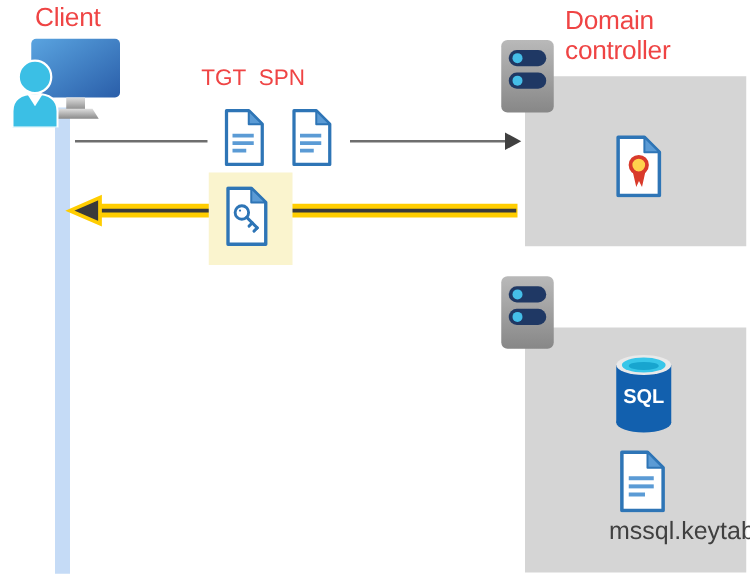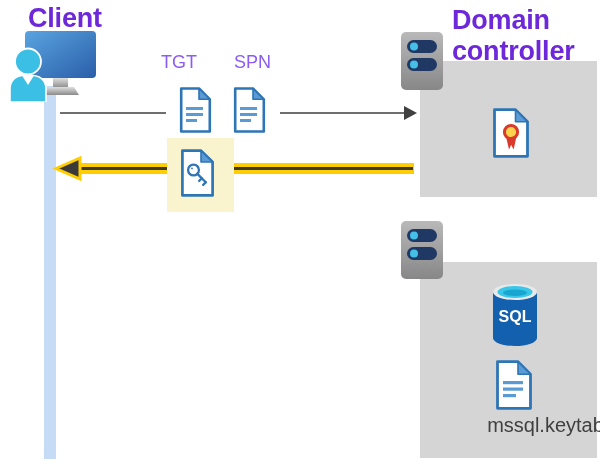--- a/index.html
+++ b/index.html
@@ -1,33 +1,33 @@
 <!DOCTYPE html>
 <html><head>
 <meta charset="utf-8">
 <style>
   html,body{margin:0;padding:0;background:#ffffff;}
   .canvas{
     position:relative;width:600px;height:468px;background:#ffffff;overflow:hidden;
     font-family:"Liberation Sans","DejaVu Sans",sans-serif;
   }
   .abs{position:absolute;}
-  .hdr{font-weight:bold;color:#6d28d9;font-size:27px;line-height:1.15;letter-spacing:-0.2px;}
-  .lbl{color:#8b5cf6;font-size:18px;}
+  .hdr{font-weight:normal;color:#ef4444;font-size:21px;line-height:1.15;letter-spacing:-0.2px;}
+  .lbl{color:#ef4444;font-size:18px;}
   .lifeline{left:44px;top:86px;width:12px;height:373px;background:#c5dbf6;}
   .client-label{left:28px;top:3px;}
   .client-icon{left:8px;top:28px;}
   .req-line{left:60px;top:112px;width:346px;height:2px;background:#6e6e6e;}
   .req-arrowhead{left:404px;top:106px;width:0;height:0;
     border-top:7px solid transparent;border-bottom:7px solid transparent;
     border-left:13px solid #404040;}
   .resp-arrow{left:0px;top:152px;}
   .ticket-backing{left:166px;top:84px;width:114px;height:52px;background:#ffffff;}
   .tgt-label{left:161px;top:52px;width:36px;text-align:center;}
-  .spn-label{left:207px;top:52px;width:36px;text-align:center;margin-left:27px;}
+  .spn-label{left:207px;top:52px;width:36px;text-align:center;}
   .doc-tgt{left:179px;top:87px;}
   .doc-spn{left:233px;top:87px;}
   .cream-box{left:167px;top:138px;width:67px;height:74px;background:#faf4ce;}
   .doc-key{left:180px;top:149px;}
   .dc-box{left:420px;top:61px;width:177px;height:136px;background:#d5d5d5;}
   .dc-server{left:400px;top:31px;}
   .dc-label{left:452px;top:5px;width:132px;}
   .cert-icon{left:492px;top:108px;}
   .lx-box{left:420px;top:262px;width:177px;height:196px;background:#d5d5d5;}
   .lx-server{left:400px;top:220px;}

